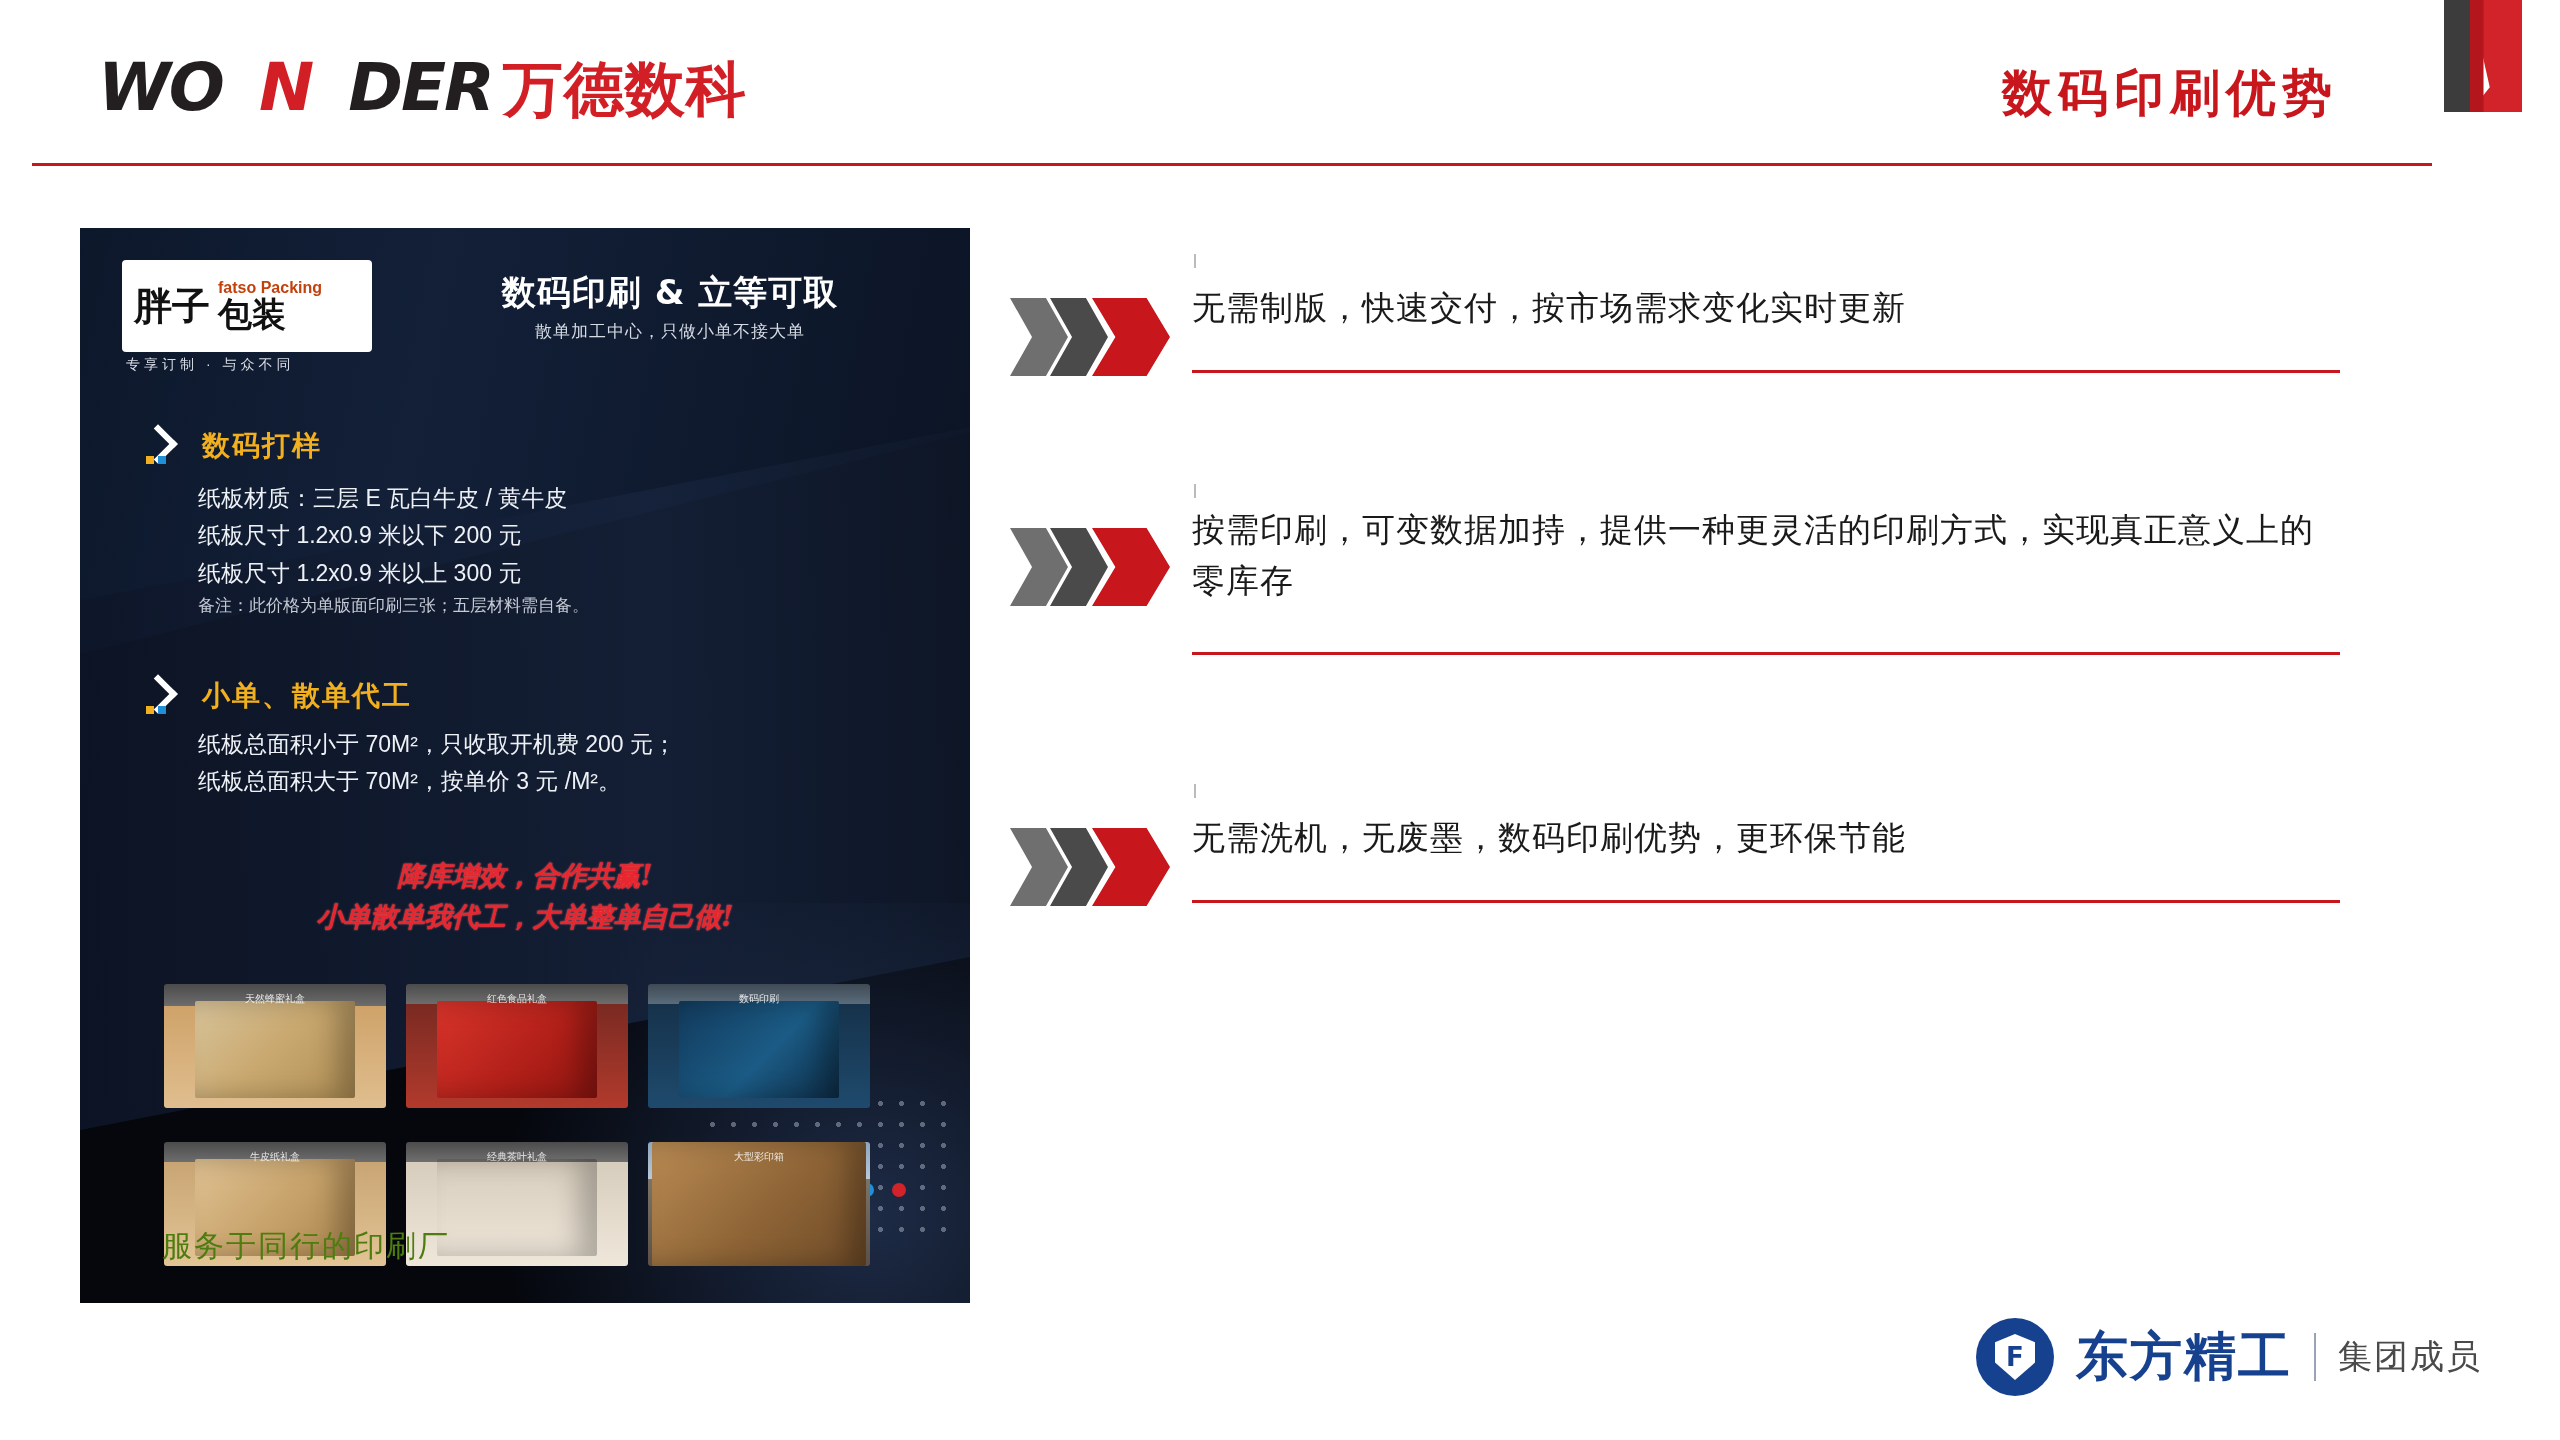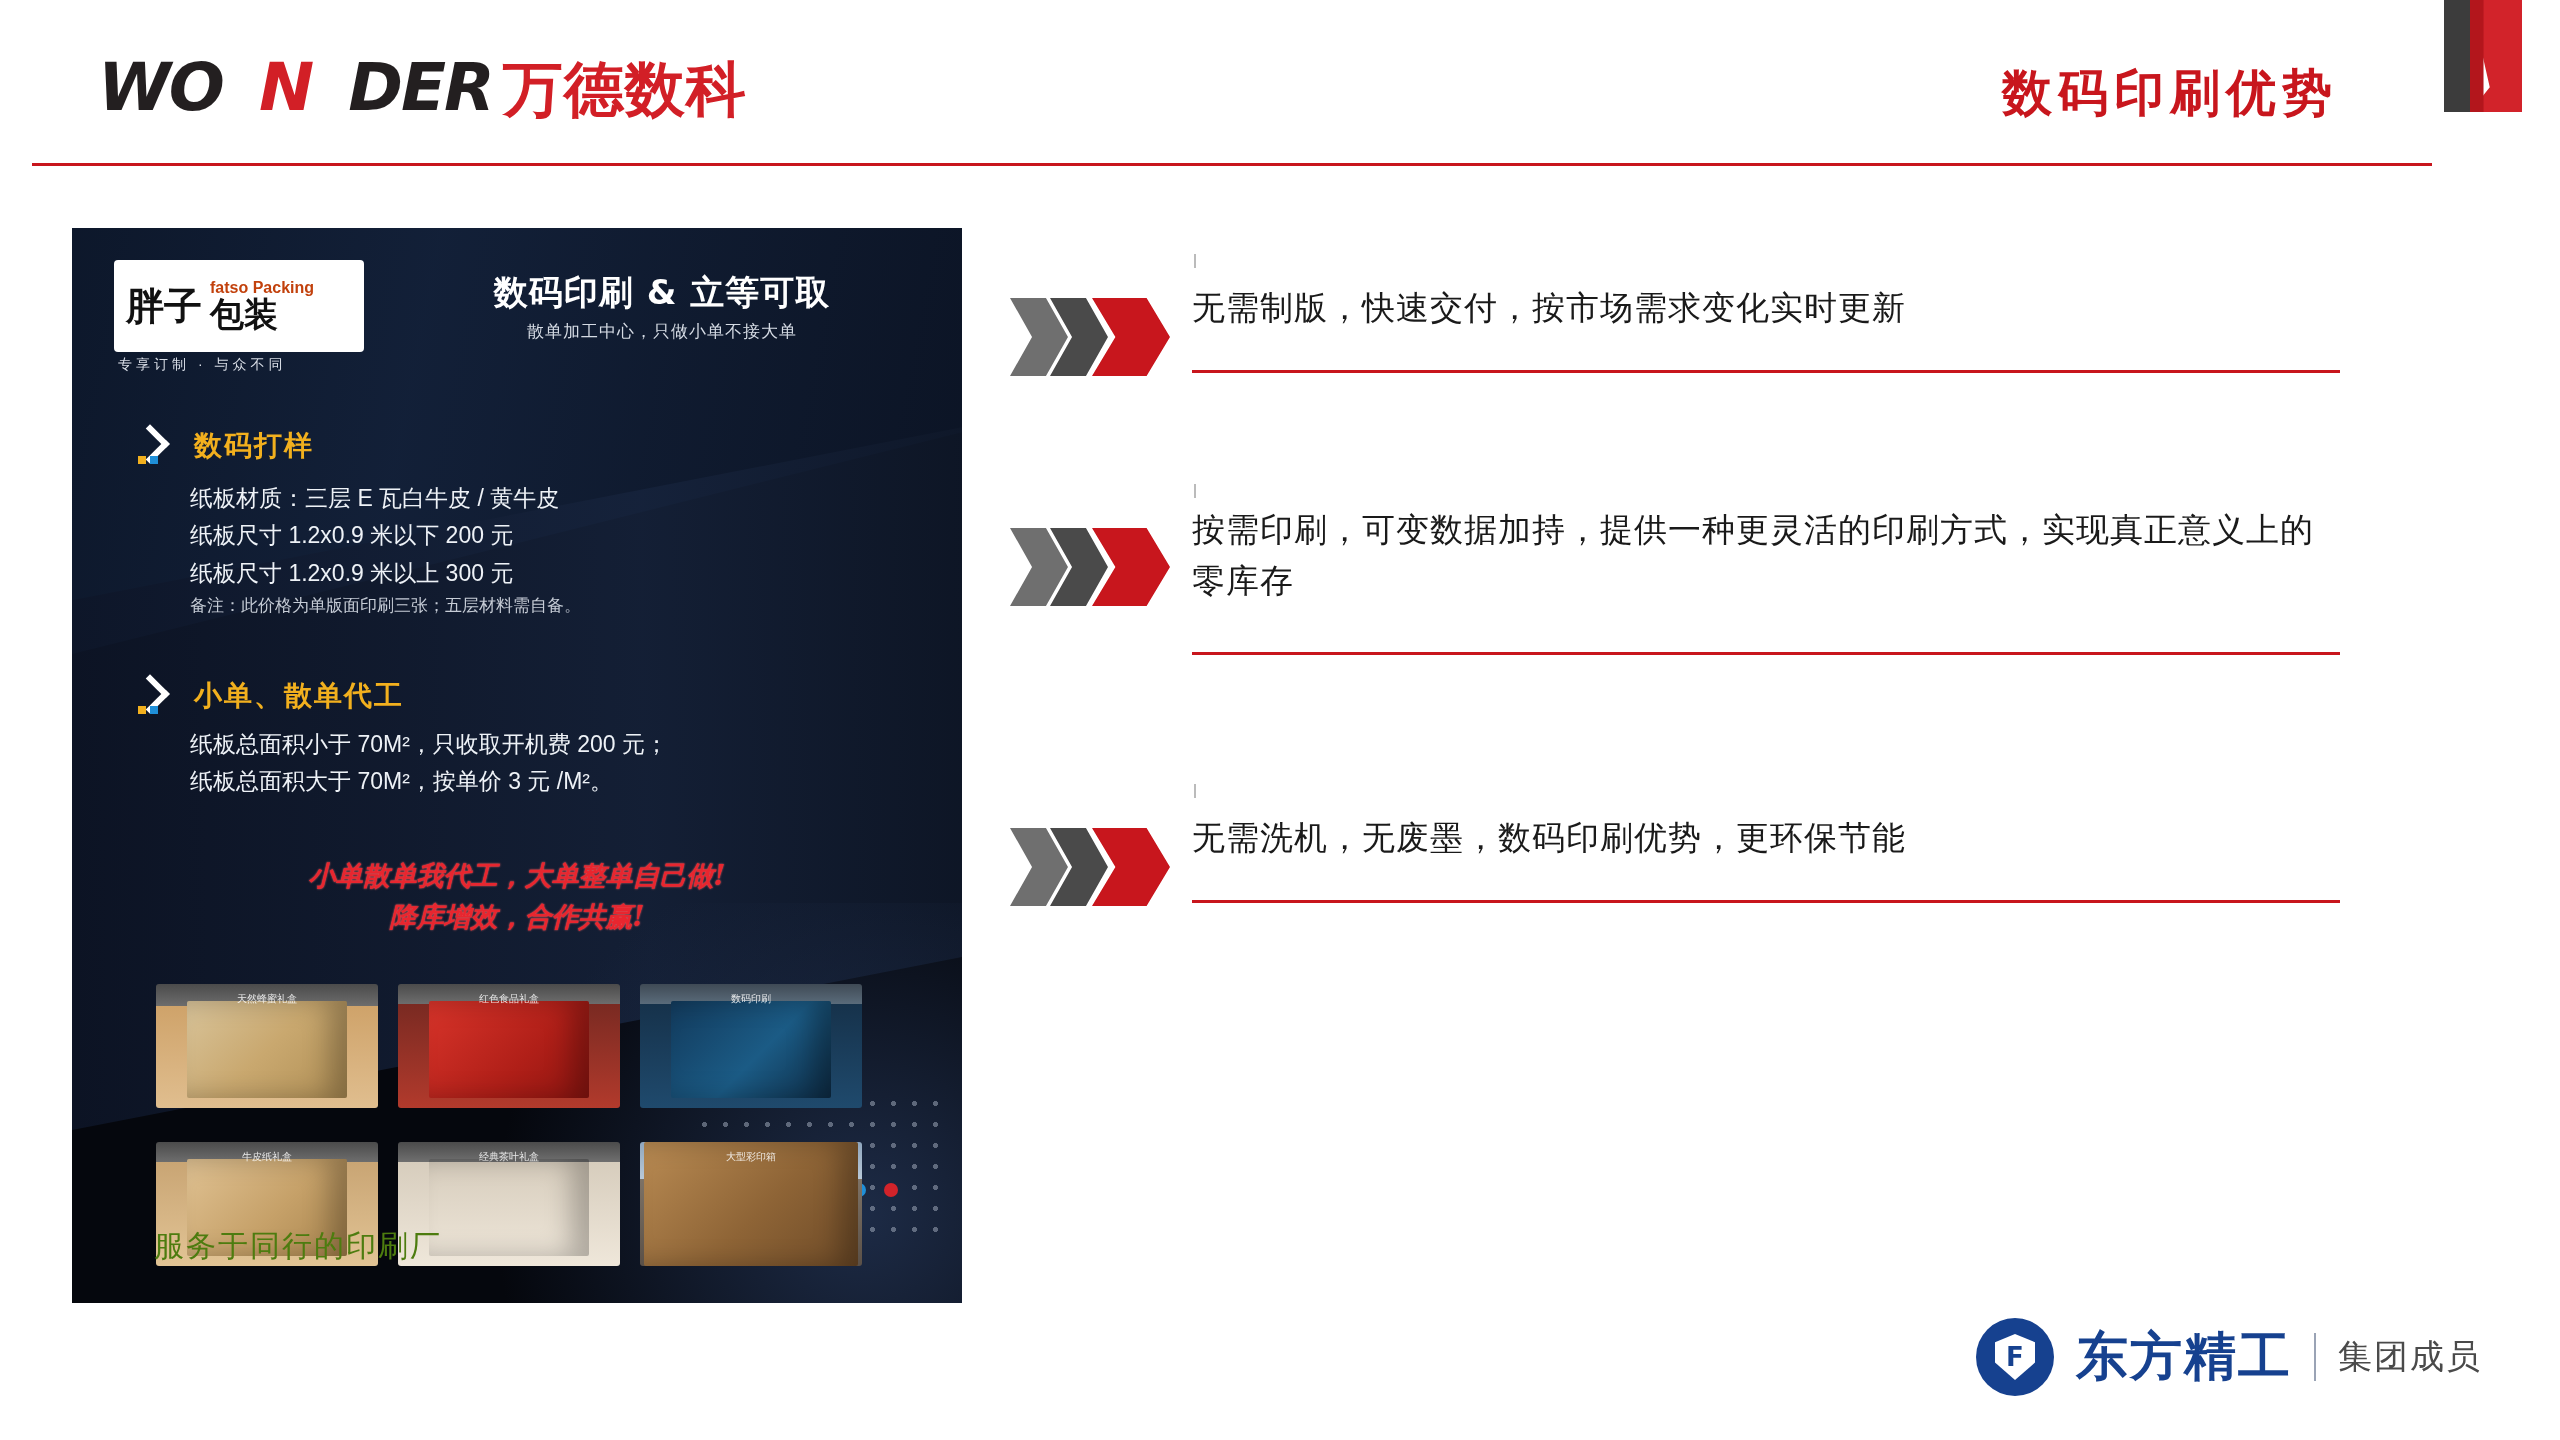--- a/index.html
+++ b/index.html
@@ -83,21 +83,21 @@
   .flag .f-red2 {
     position: absolute; left: 26px; top: 0;
     width: 52px; height: 112px;
     background: #b3161c;
     clip-path: polygon(0 0, 26% 0, 26% 100%, 0 100%);
   }
 
   
   .poster {
     position: absolute;
-    left: 72px; top: 228px;
+    left: 80px; top: 228px;
     width: 890px; height: 1075px;
     background: #05070d;
     overflow: hidden;
     color: #fff;
   }
   .poster-bg-a {
     position: absolute; left: -120px; top: -120px;
     width: 1200px; height: 420px;
     background: linear-gradient(115deg, #0b1527 0%, #13213a 40%, #0a1120 100%);
     transform: rotate(-14deg);
@@ -399,22 +399,22 @@
           <span class="cdot2"></span>
       </span>
       <span class="sec-title">小单、散单代工</span>
     </div>
     <div class="sec-lines lines-2">
       <div>纸板总面积小于 70M²，只收取开机费 200 元；</div>
       <div>纸板总面积大于 70M²，按单价 3 元 /M²。</div>
     </div>
 
     <div class="slogan">
+      <div>降库增效，合作共赢!</div>
       <div>小单散单我代工，大单整单自己做!</div>
-      <div>降库增效，合作共赢!</div>
     </div>
 
     <div class="grid">
       <div class="cell c1">
           <div class="cell-cap">天然蜂蜜礼盒</div>
           <div class="box"></div>
         </div>
       <div class="cell c2">
           <div class="cell-cap">红色食品礼盒</div>
           <div class="box"></div>

